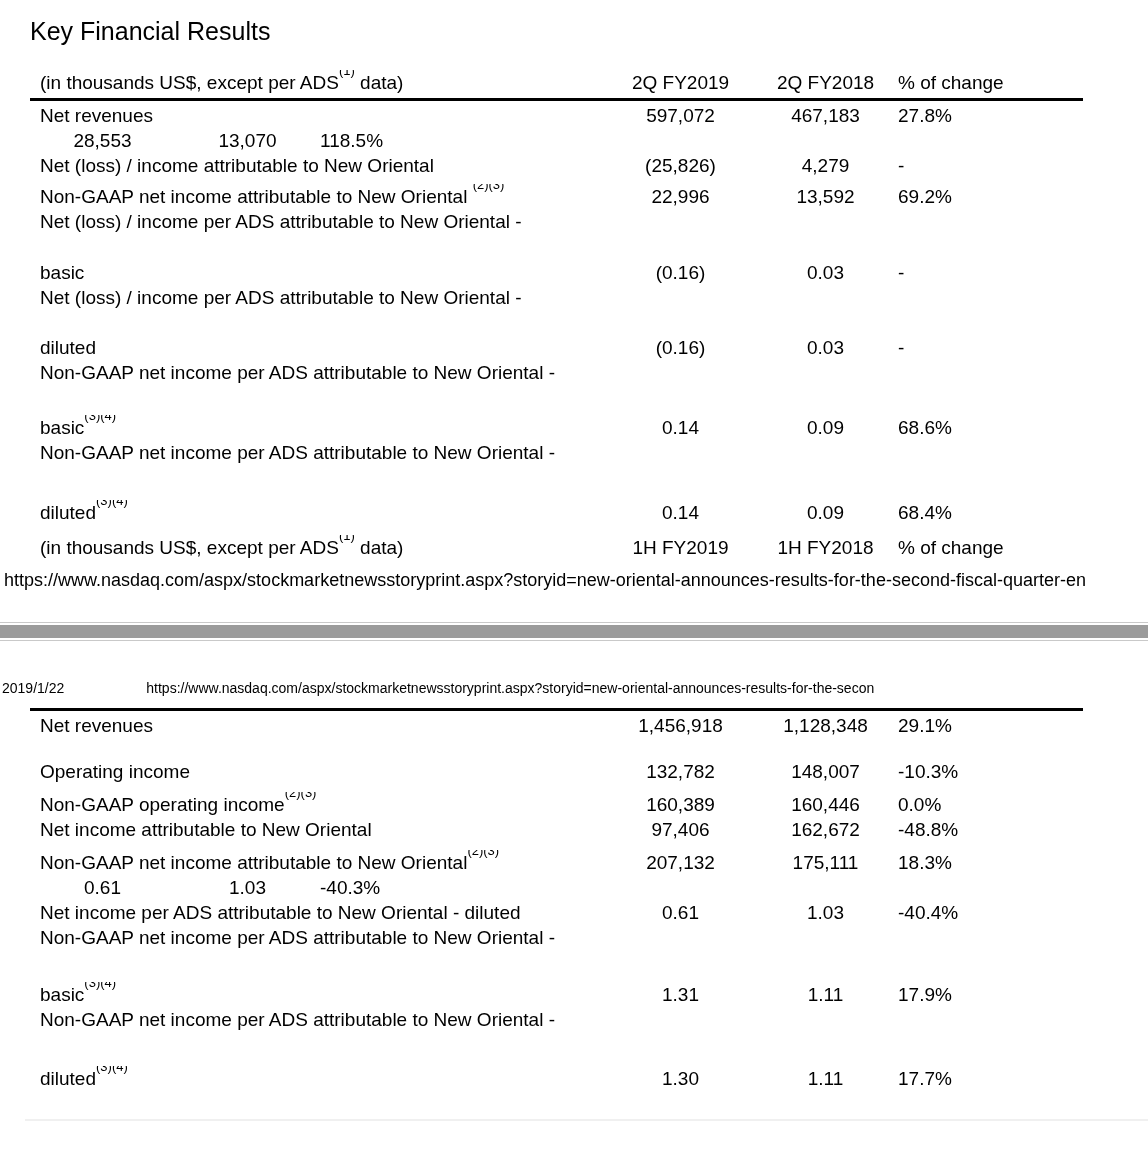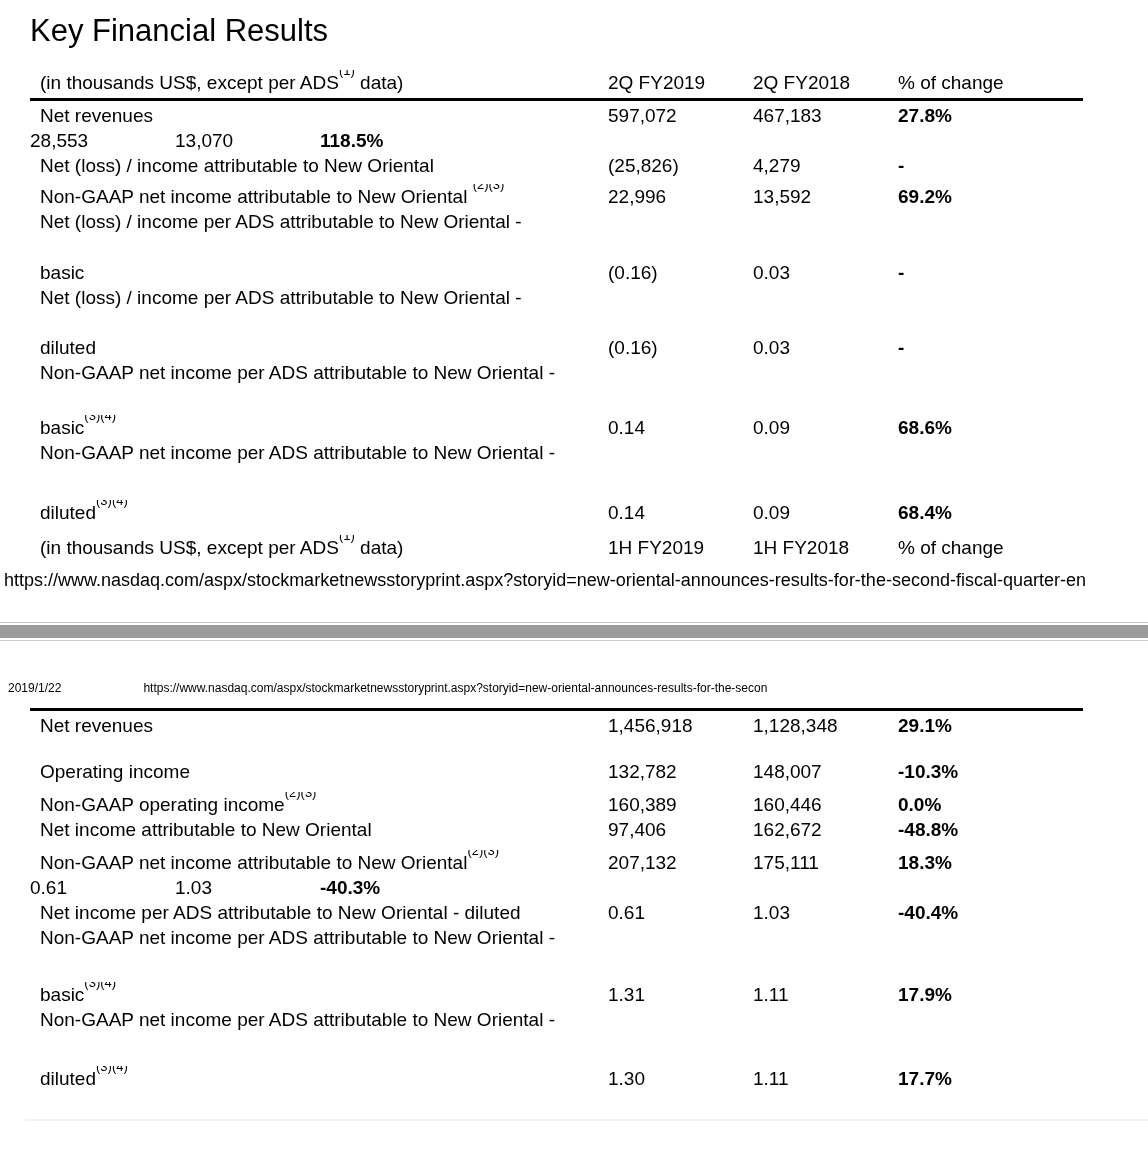--- a/index.html
+++ b/index.html
@@ -8,41 +8,41 @@
     background: #ffffff;
   }
   body {
     width: 1148px;
     height: 1170px;
     overflow: hidden;
     font-family: "Liberation Sans", sans-serif;
     color: #000000;
   }
   .page-title {
-    font-size: 31px;
+    font-size: 25px;
     font-weight: 400;
     margin: 16px 0 0 30px;
     line-height: 30px;
   }
   
   .fin-table {
     margin-left: 30px;
     width: 1053px;
     font-size: 19px;
   }
   .t1 { margin-top: 24px; }
   .row {
     display: flex;
     line-height: 25px;
     align-items: baseline;
   }
   .lbl { flex: 1; padding-left: 10px; white-space: nowrap; overflow: hidden; }
-  .c1, .c2 { width: 145px; text-align: left; white-space: nowrap; }
+  .c1, .c2 { width: 145px; text-align: center; white-space: nowrap; }
   .c3 { width: 185px; white-space: nowrap; box-sizing: border-box; }
-  .row .c3.val { padding-right: 32px; font-weight: bold; }
+  .row .c3.val { padding-right: 32px; }
   .thead { border-bottom: 3px solid #000000; padding-bottom: 3px; }
   sup.fn {
     font-size: 13px;
     line-height: 0;
     position: relative;
     top: -7px;
   }
   
   .g2  { margin-top: 2px; }
   .g6  { margin-top: 6px; }
@@ -69,23 +69,23 @@
     margin-top: 30px;
     border-top: 1px solid #c9c9c9;
     border-bottom: 1px solid #c9c9c9;
     padding: 2px 0;
     background: #ffffff;
   }
   .page-band-inner { height: 13px; background: #9b9b9b; }
   
   .p2-header {
     display: flex;
-    margin: 36px 0 0 8px;
+    margin: 36px 0 0 2px;
     width: 1140px;
-    font-size: 12px;
+    font-size: 14px;
     line-height: 23px;
     white-space: nowrap;
     overflow: hidden;
   }
   .p2-url { margin-left: 82px; }
   .rule2 {
     margin: 8px 0 0 30px;
     width: 1053px;
     border-top: 3px solid #000000;
   }

